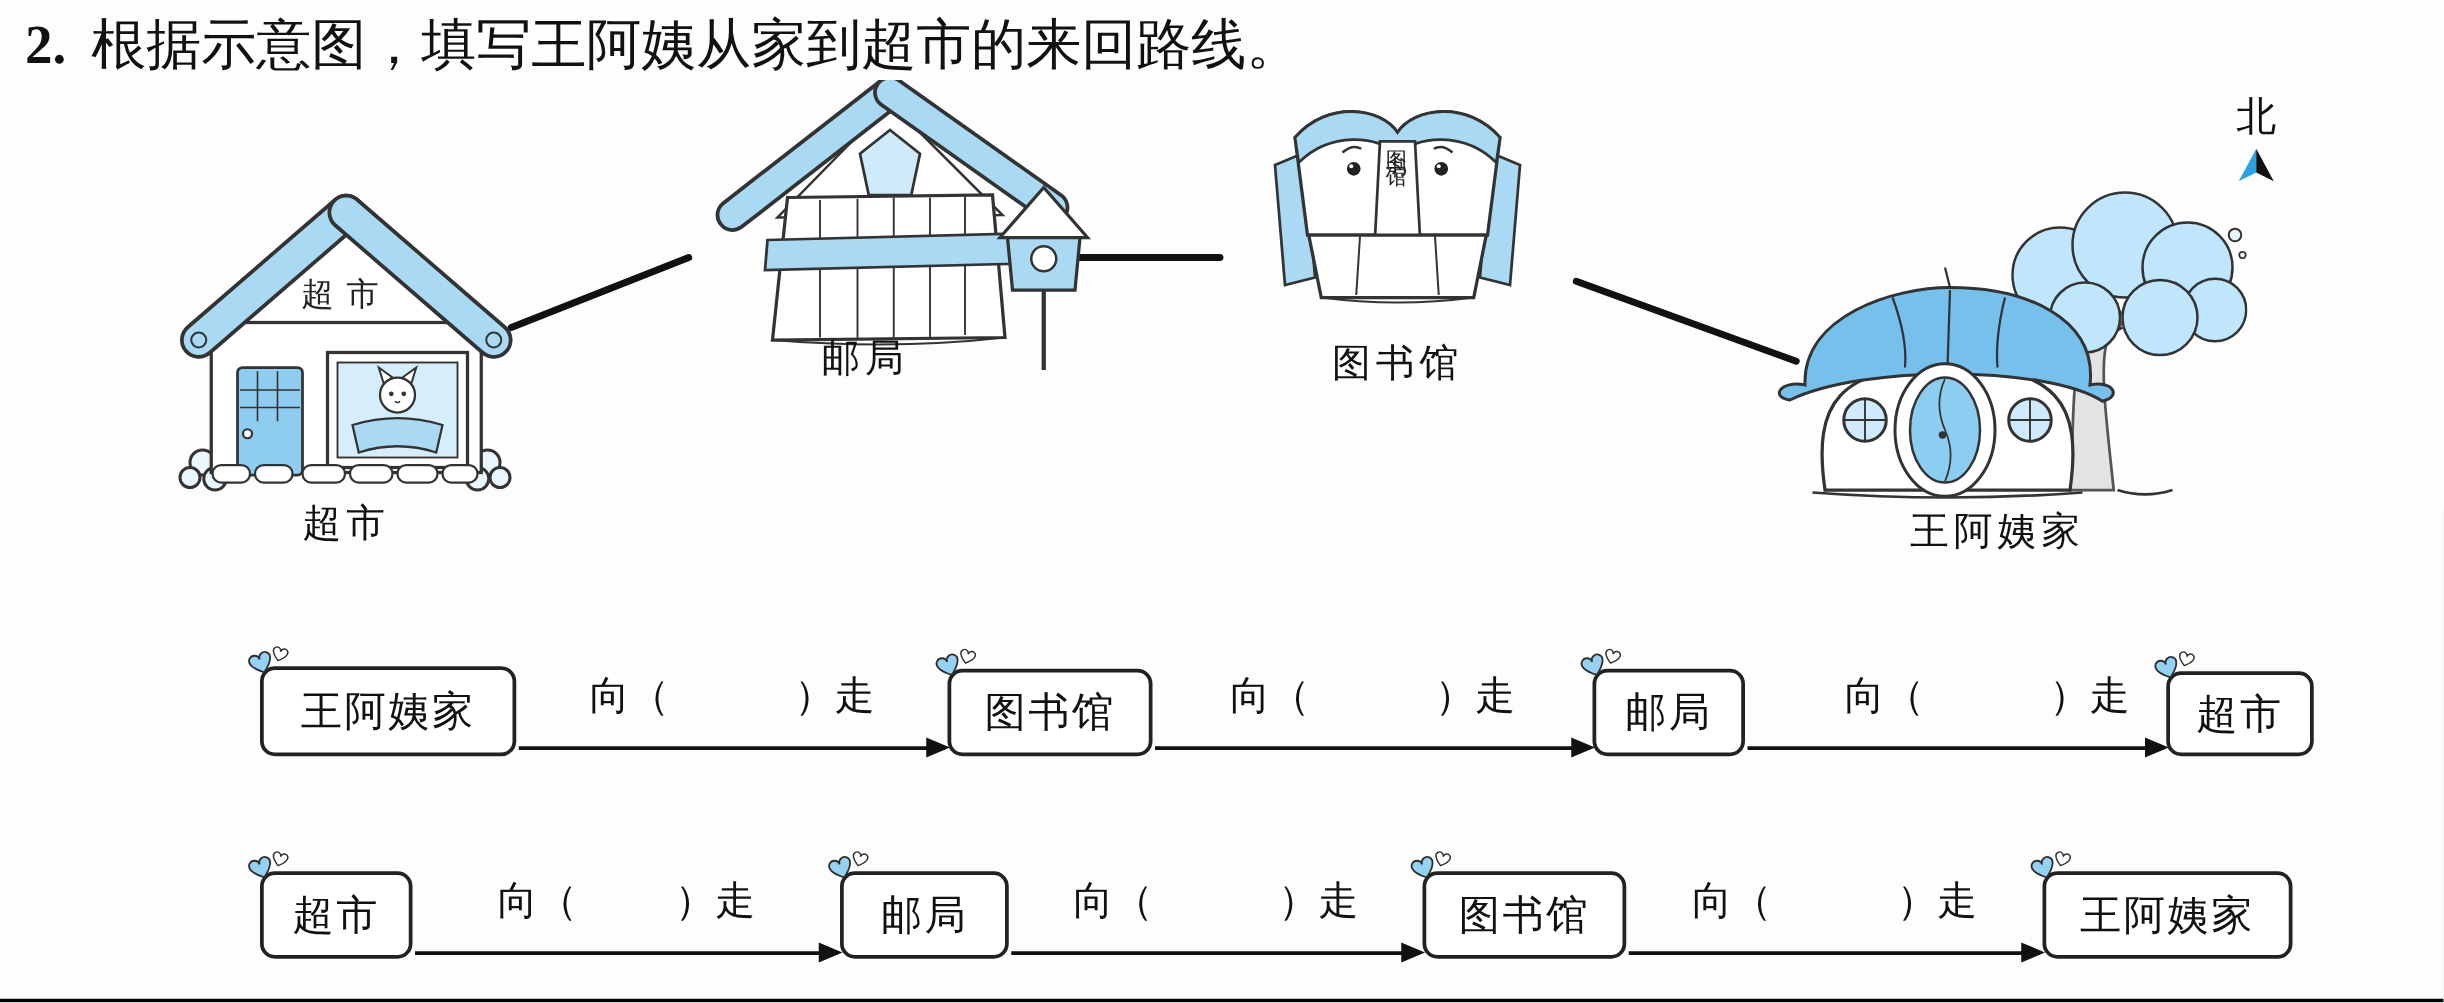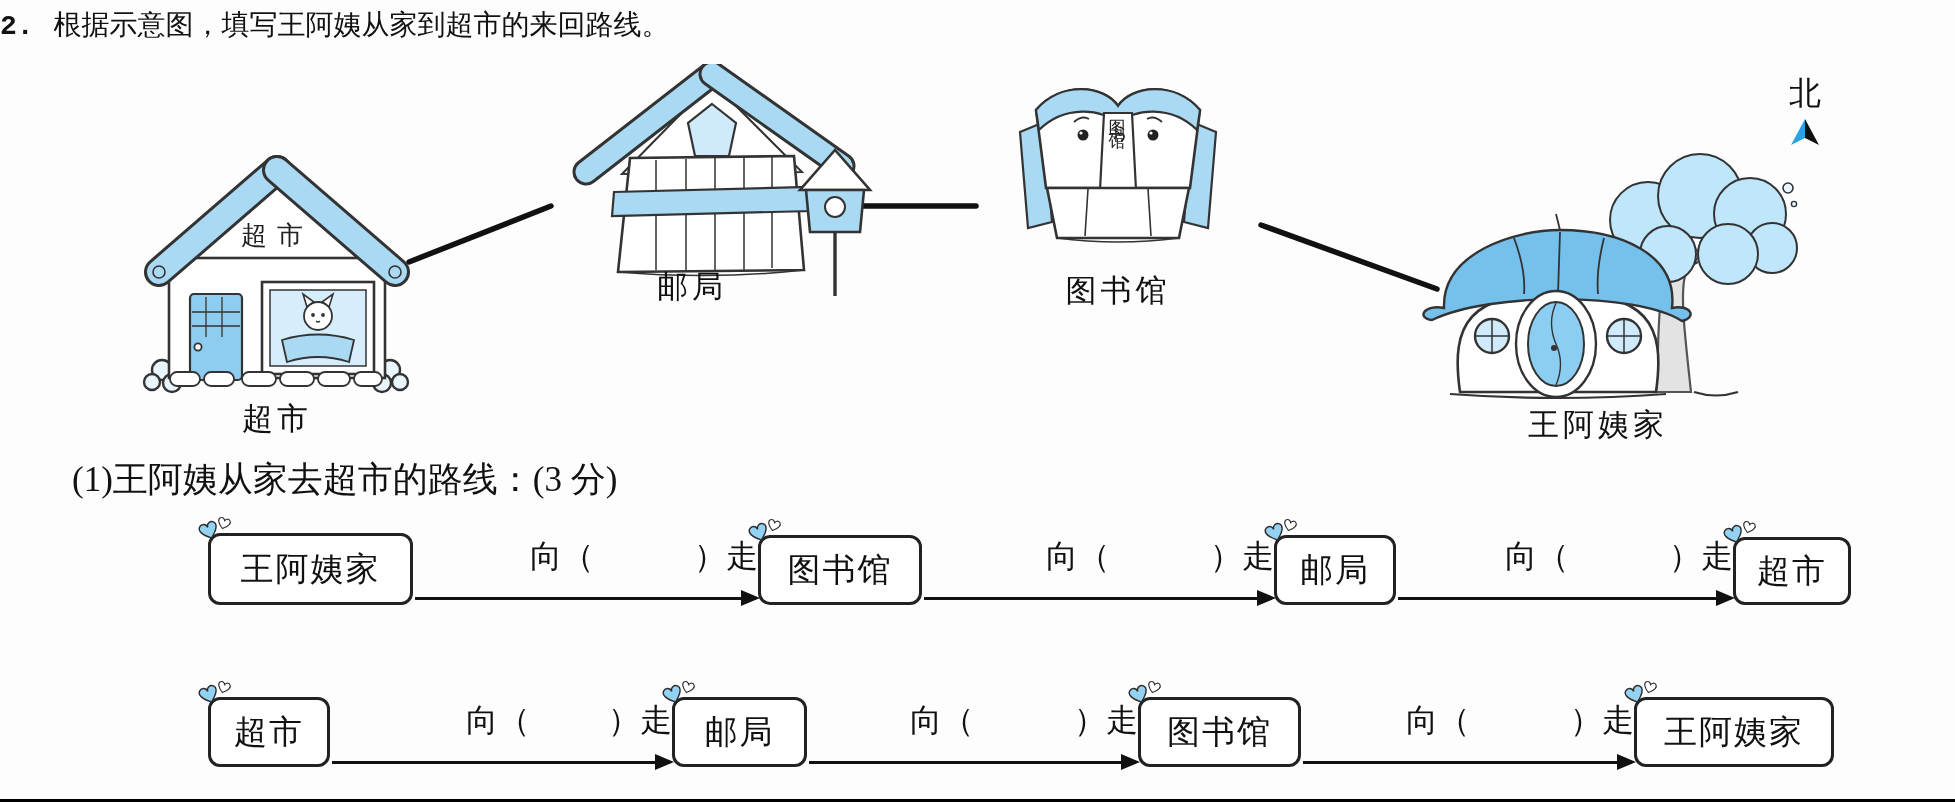--- a/index.html
+++ b/index.html
@@ -1,21 +1,21 @@
 <!DOCTYPE html>
 <html><head>
 <meta charset="utf-8">
 <style>
   html,body{margin:0;padding:0;background:#e8e8e8;}
   .page{
     position:relative;width:1955px;height:802px;background:#fdfdfd;overflow:hidden;
     font-family:"Liberation Serif","DejaVu Serif",serif;color:#111;
   }
   
-  .title{position:absolute;left:0;top:6px;font-size:28px;white-space:nowrap;font-family:Liberation Mono, monospace;}
+  .title{position:absolute;left:20px;top:6px;font-size:44px;white-space:nowrap;}
   .qnum{font-weight:bold;margin-right:20px;}
   
   .compass{position:absolute;left:1783px;top:76px;width:44px;text-align:center;}
   .compass-label{font-size:32px;line-height:34px;}
   .compass svg{display:block;margin:8px auto 0;}
   
   .building{position:absolute;display:flex;flex-direction:column;align-items:center;}
   .blabel{font-size:31px;letter-spacing:4px;text-align:center;color:#111;margin-top:2px;white-space:nowrap;}
   .blabel.abs{position:absolute;margin:0;}
   .lib-sign{
@@ -31,21 +31,21 @@
     display:flex;align-items:center;justify-content:center;
     font-size:33px;letter-spacing:2px;box-sizing:border-box;white-space:nowrap;
   }
   .hearts{position:absolute;top:-17px;left:-14px;width:40px;height:26px;}
   .hearts svg{position:absolute;}
   .hearts .h1{width:25px;left:0;top:2px;transform:rotate(-20deg);}
   .hearts .h1 path{fill:#93d2f3;stroke:#2e2e2e;stroke-width:1.4;}
   .hearts .h2{width:17px;left:18px;top:-2px;transform:rotate(16deg);}
   .hearts .h2 path{fill:#fff;stroke:#2e2e2e;stroke-width:1.6;}
   .conn{position:absolute;height:74px;}
-  .conn-text{text-align:right;font-size:32px;white-space:nowrap;margin-top:4px;}
+  .conn-text{text-align:center;font-size:32px;white-space:nowrap;margin-top:4px;}
   .blank{display:inline-block;width:100px;height:1px;}
   .blank.narrow{width:78px;}
   .conn-arrow{position:absolute;left:2px;right:2px;top:66px;border-top:3px solid #111;}
   .conn-arrow::after{
     content:"";position:absolute;right:-4px;top:-10px;width:0;height:0;
     border-left:19px solid #111;border-top:8px solid transparent;border-bottom:8px solid transparent;
   }
   .bottom-rule{position:absolute;left:0;bottom:0;width:100%;height:3px;background:#000;}
   svg .ln{stroke:#333;fill:none;}
 </style>
@@ -177,23 +177,20 @@
       <circle cx="156" cy="224" r="3" fill="#333"></circle>
       <circle cx="94" cy="212" r="17" fill="#cfeafb" stroke="#333" stroke-width="2.4"></circle>
       <path class="ln" d="M77 212h34 M94 195v34" stroke-width="1.5"></path>
       <circle cx="226" cy="212" r="17" fill="#cfeafb" stroke="#333" stroke-width="2.4"></circle>
       <path class="ln" d="M209 212h34 M226 195v34" stroke-width="1.5"></path>
       <path class="ln" d="M52 270 Q160 278 268 270 M296 268 q22 7 44 0" stroke-width="2.2"></path>
     </svg>
     <div class="blabel">王阿姨家</div>
   </div>
 
-  <div class="question" style="top:456px;">
-    <span>(1)</span><span>王阿姨从家去超市的路线：</span><span>(3 分)</span>
-  </div>
 
   <div class="stop" style="left:208px;top:533px;width:205px;height:72px;">
     <span class="hearts">
       <svg class="h1" viewBox="0 0 24 22">
           <path d="M12 6C12 2 7.5 .5 5 2.8 2 5.5 4 10.5 12 16.5 20 10.5 22 5.5 19 2.8 16.5 .5 12 2 12 6Z"></path>
         </svg>
       <svg class="h2" viewBox="0 0 24 22">
           <path d="M12 6C12 2 7.5 .5 5 2.8 2 5.5 4 10.5 12 16.5 20 10.5 22 5.5 19 2.8 16.5 .5 12 2 12 6Z"></path>
         </svg>
     </span>

